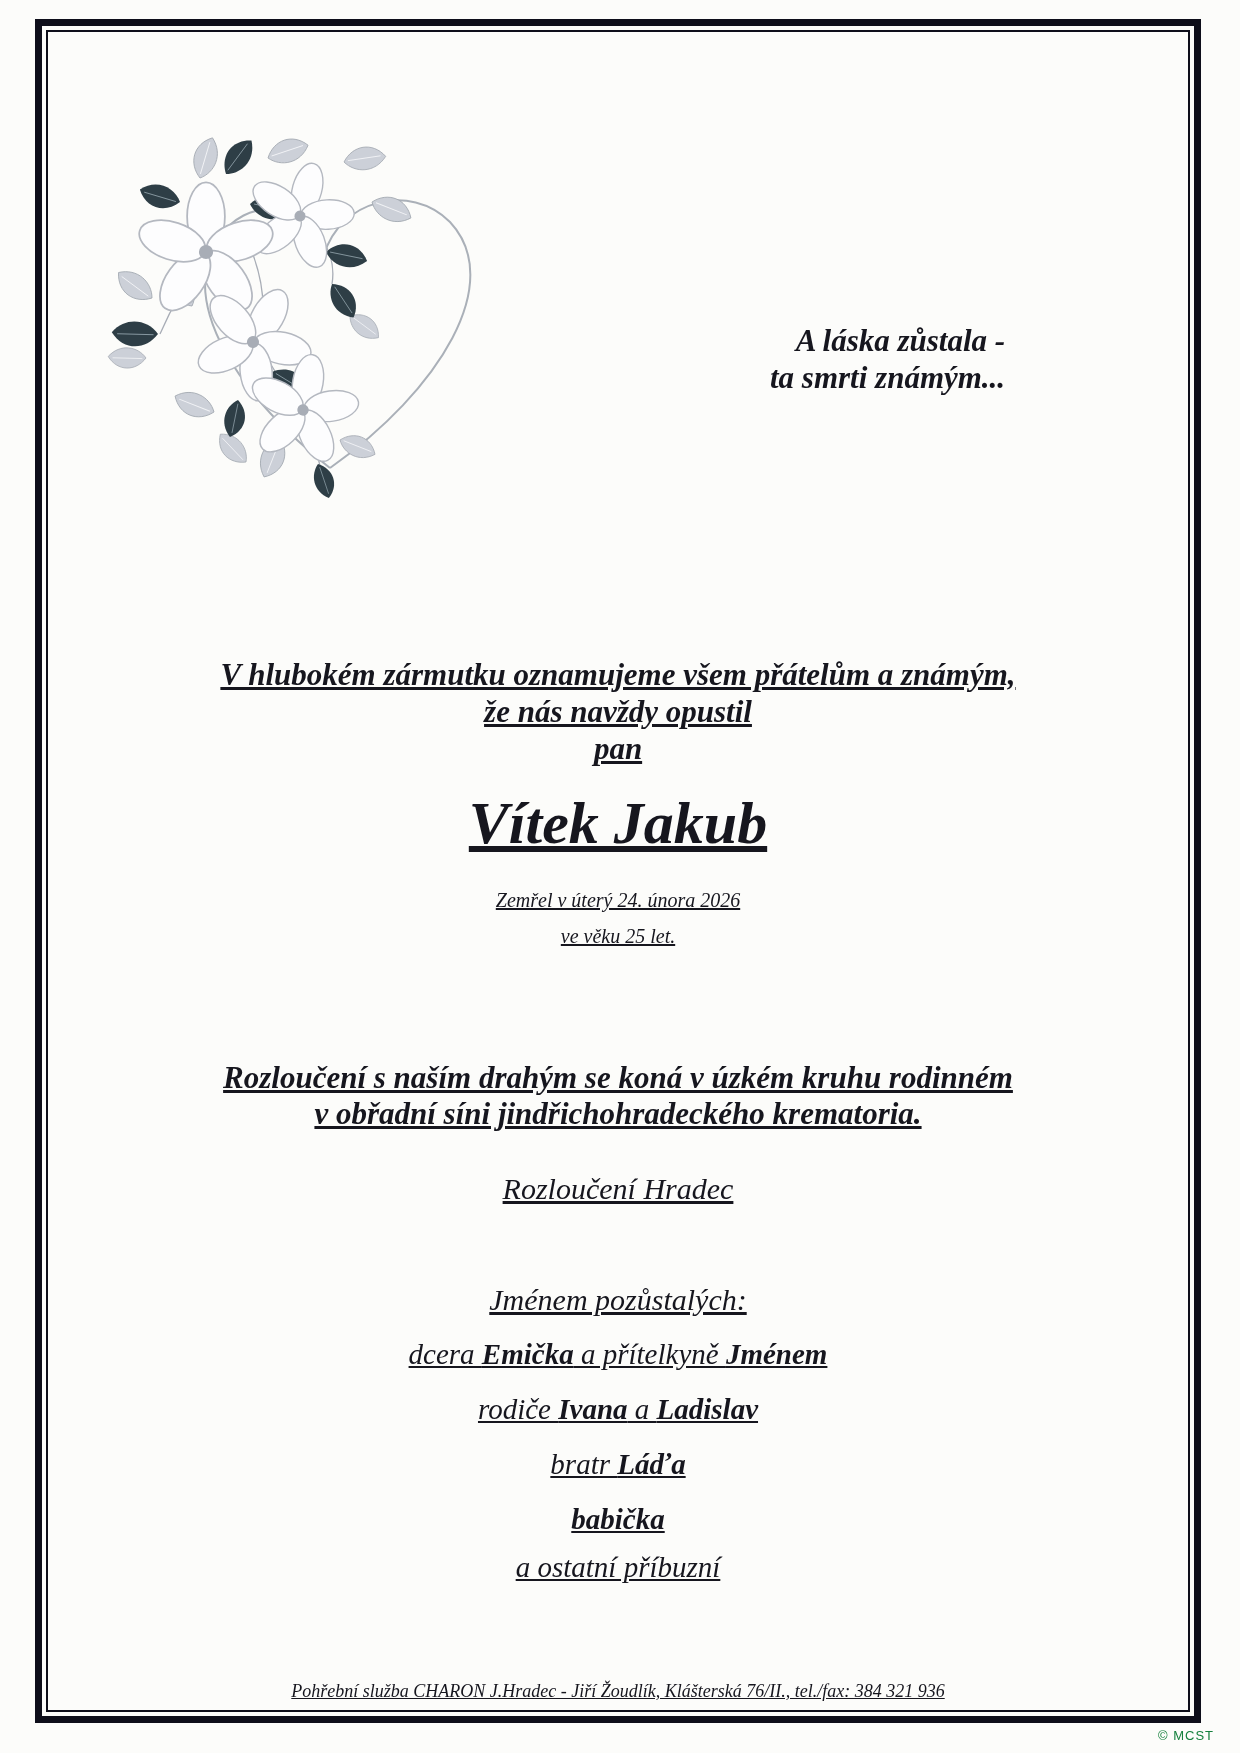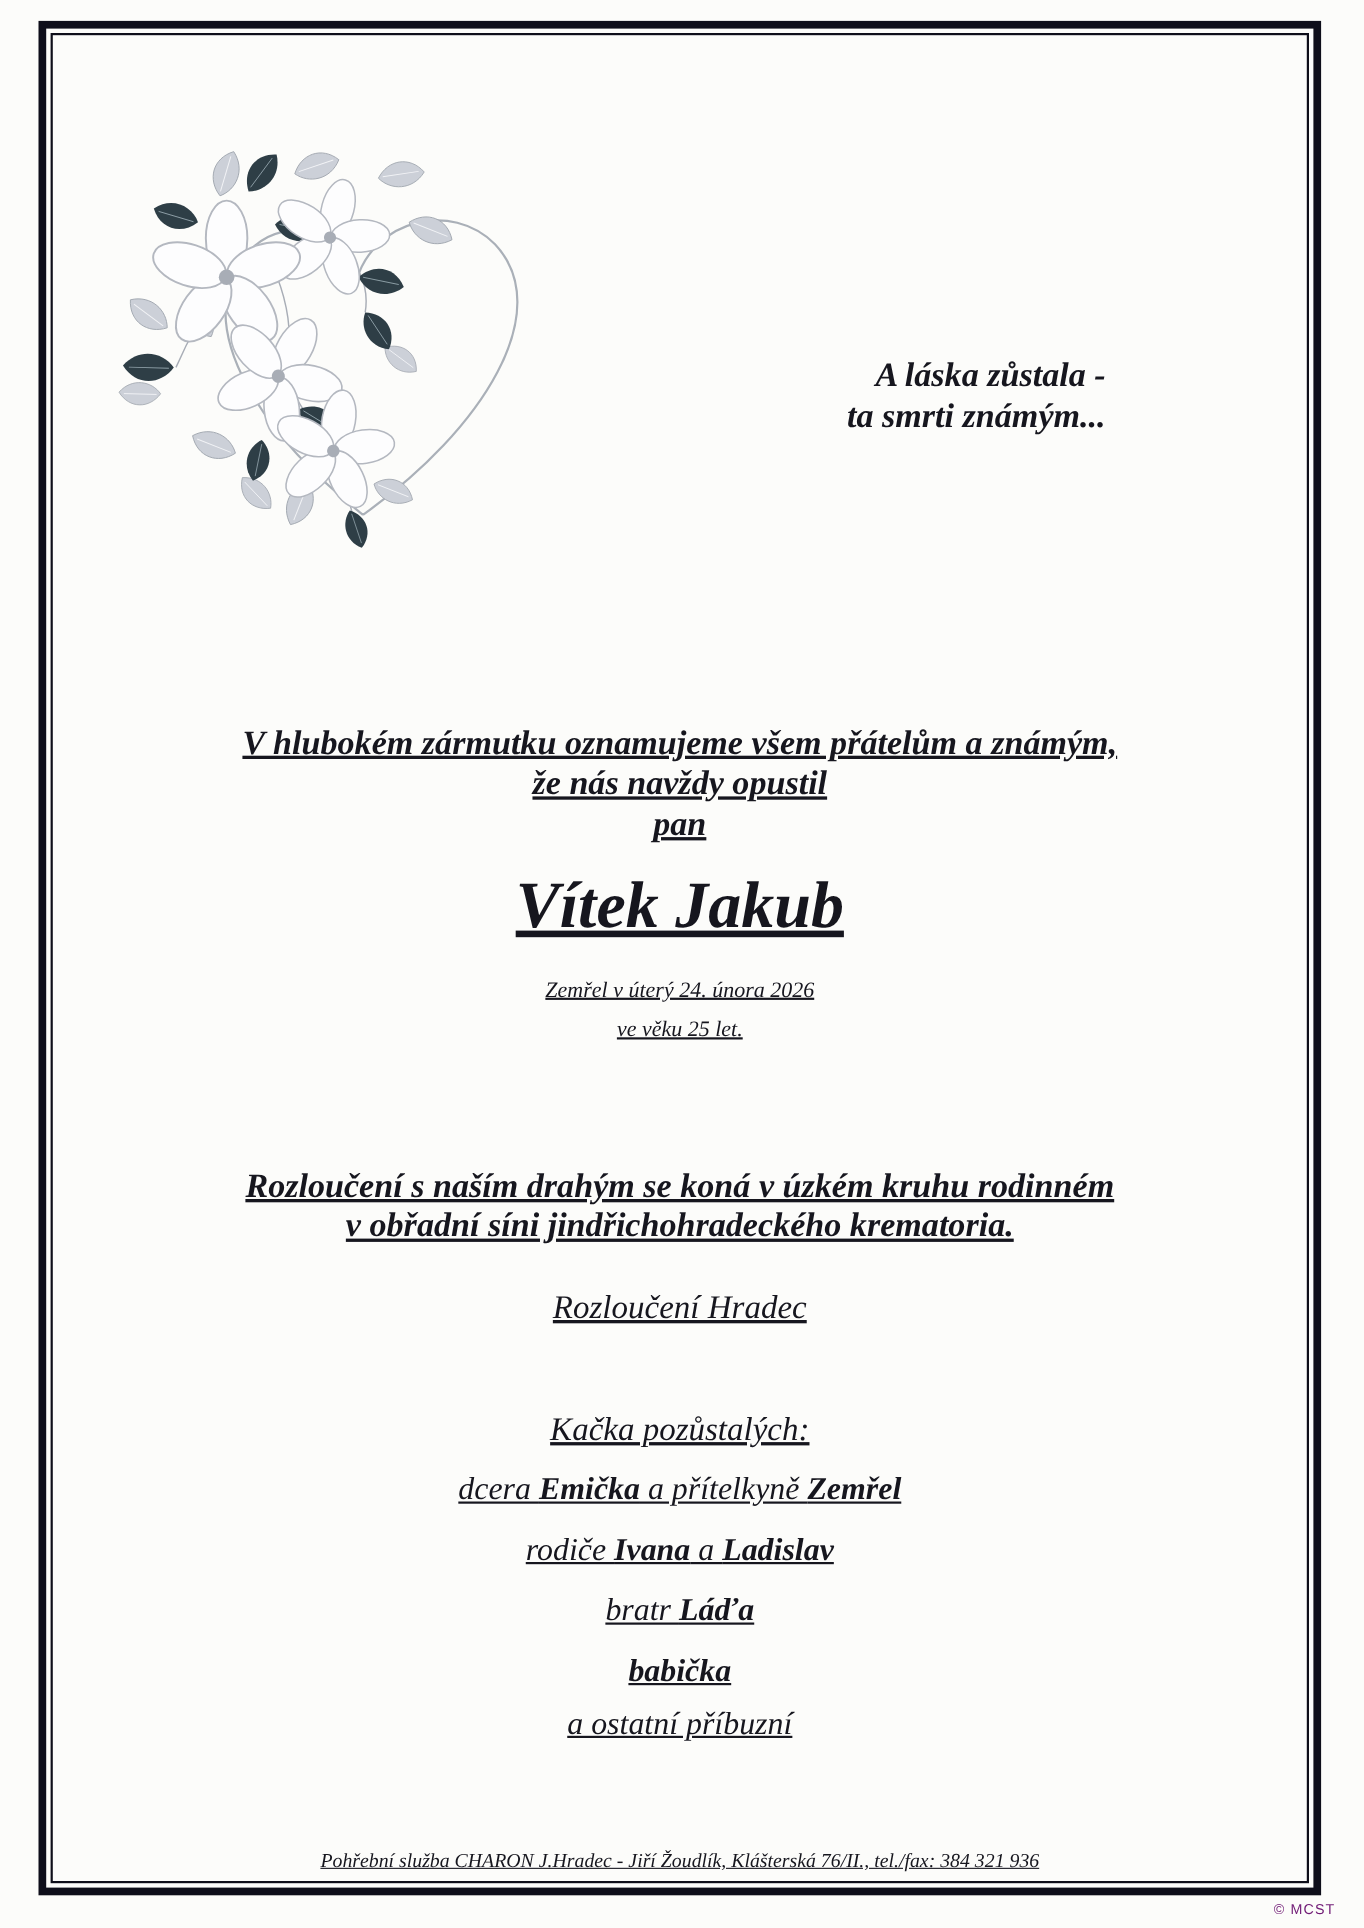--- a/index.html
+++ b/index.html
@@ -88,21 +88,21 @@
     font-size:29px;line-height:36px;
   }
   .footer{
     top:1681px;
     font-style:italic;
     font-size:18px;
   }
   .watermark{
     position:absolute;right:26px;top:1728px;
     font-family:"Liberation Sans", sans-serif;
-    font-size:13px;color:#701a75;letter-spacing:1px;
+    font-size:13px;color:#15803d;letter-spacing:1px;
   }
 </style>
 </head>
 <body>
 
 <div class="sheet">
 
   <div class="frame-outer">
     <div class="frame-inner"></div>
   </div>
@@ -182,24 +182,24 @@
     <div>ve věku 25 let.</div>
   </div>
 
   <div class="center farewell">
     <div>Rozloučení s naším drahým se koná v úzkém kruhu rodinném</div>
     <div>v obřadní síni jindřichohradeckého krematoria.</div>
   </div>
 
   <div class="center city">Rozloučení Hradec</div>
 
-  <div class="center survivors-heading">Kačka pozůstalých:</div>
+  <div class="center survivors-heading">Jménem pozůstalých:</div>
 
   <div class="center survivors-list">
-      <div class="survivor-row"><span>dcera </span><span class="b">Emička</span><span> a přítelkyně </span><span class="b">Zemřel</span></div>
+      <div class="survivor-row"><span>dcera </span><span class="b">Emička</span><span> a přítelkyně </span><span class="b">Jménem</span></div>
       <div class="survivor-row"><span>rodiče </span><span class="b">Ivana</span><span> a </span><span class="b">Ladislav</span></div>
       <div class="survivor-row"><span>bratr </span><span class="b">Láďa</span></div>
       <div class="survivor-row"><span class="b">babička</span></div>
     </div>
 
   <div class="center closing">a ostatní příbuzní</div>
 
   <div class="center footer">Pohřební služba CHARON J.Hradec - Jiří Žoudlík, Klášterská 76/II., tel./fax: 384 321 936</div>
 
   <div class="watermark">© MCST</div>

